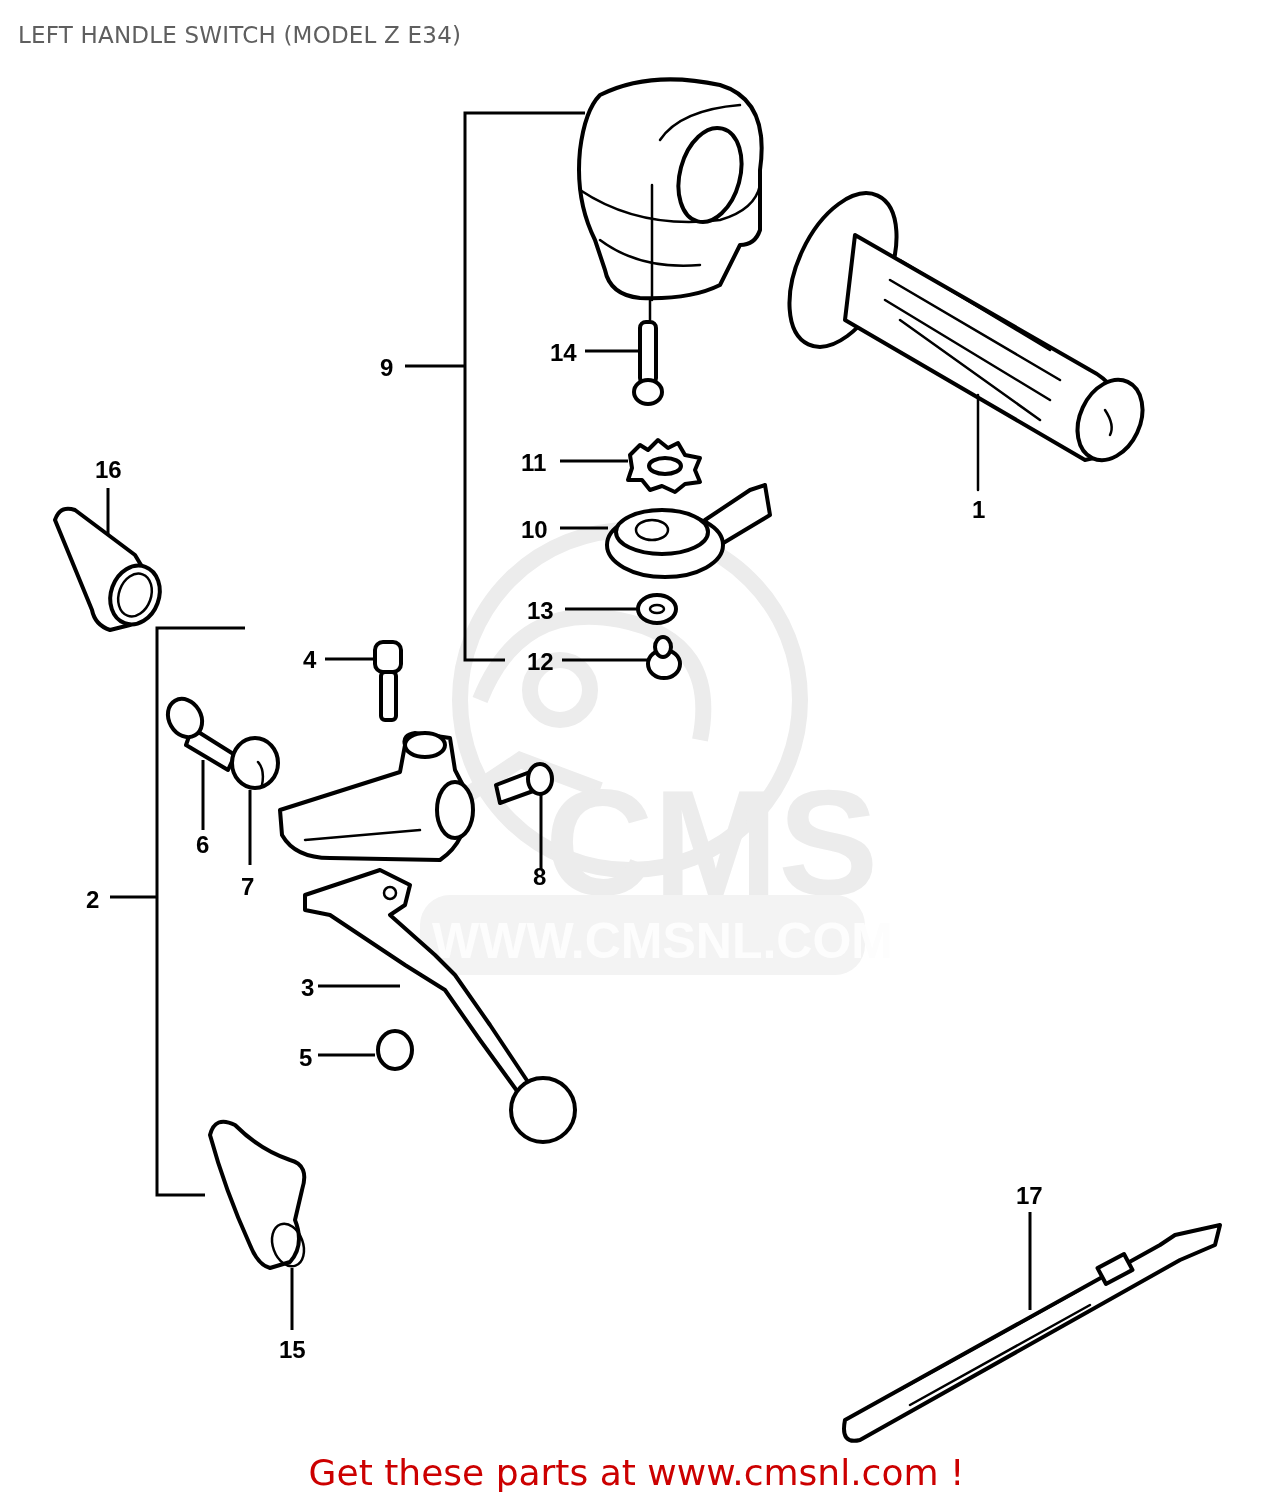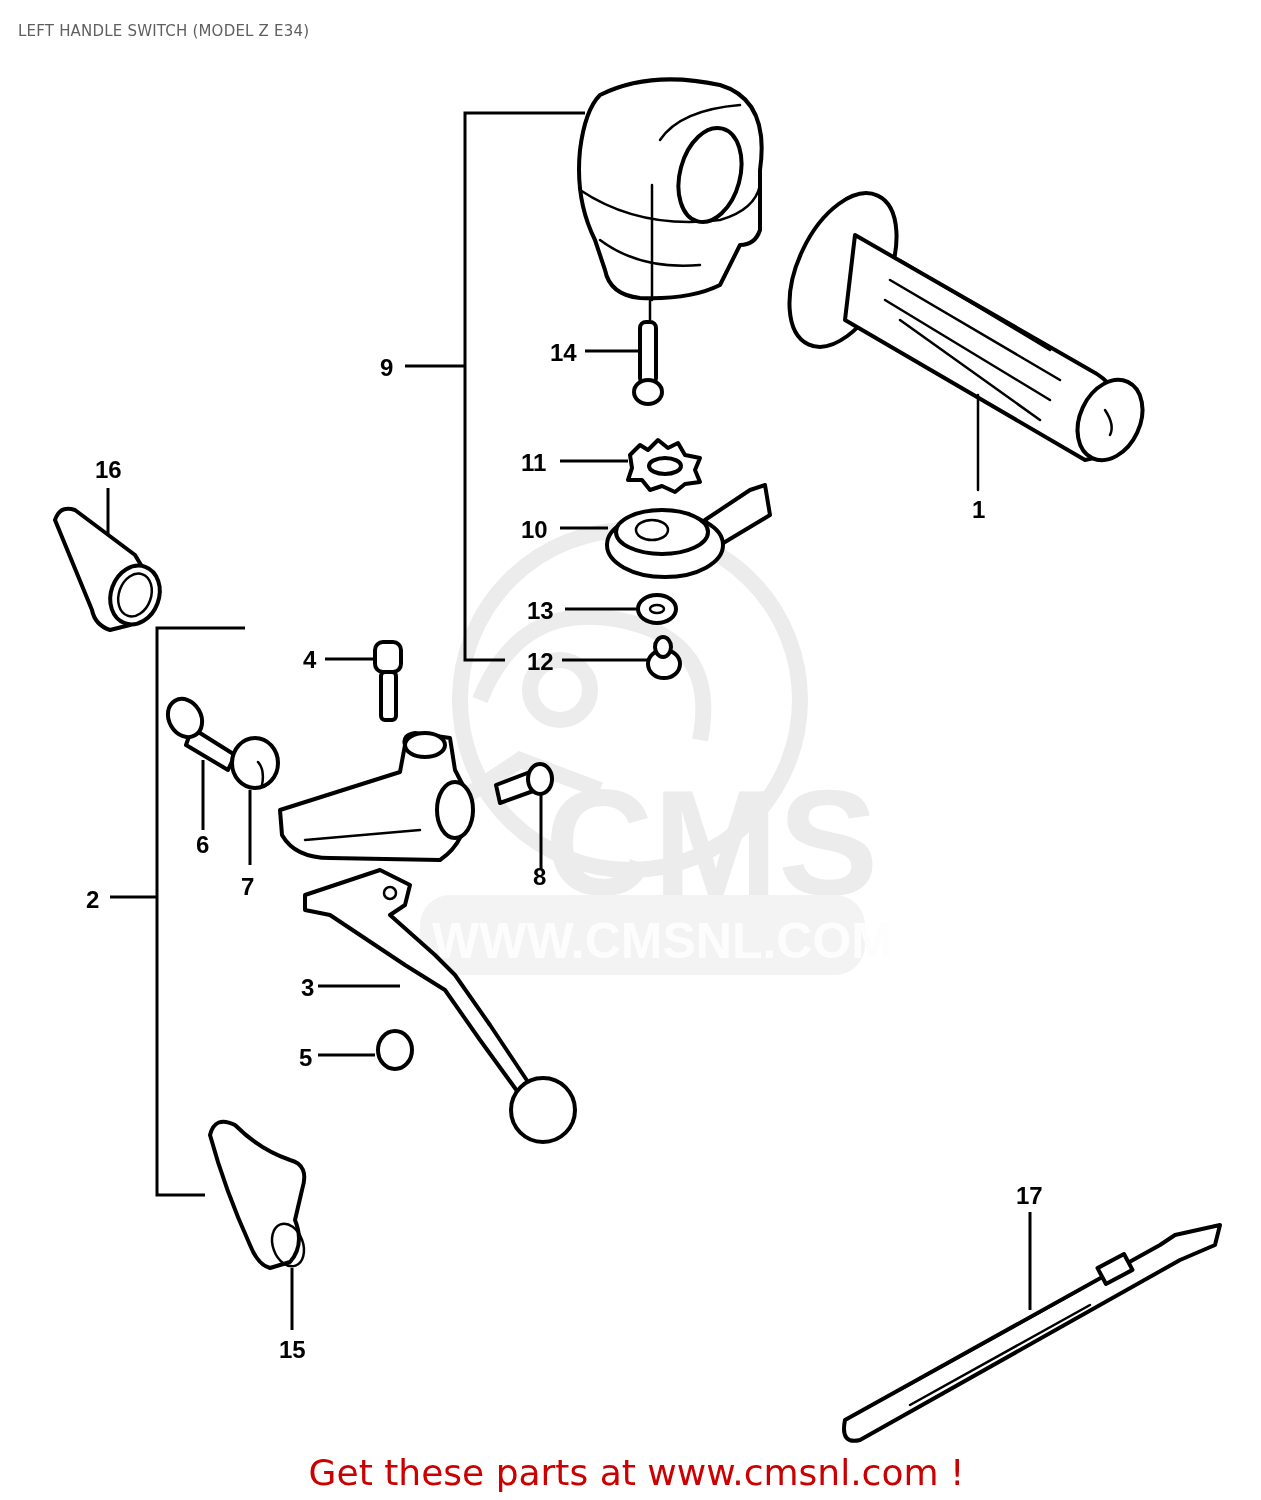--- a/index.html
+++ b/index.html
@@ -1,17 +1,17 @@
 <!DOCTYPE html>
 <html><head>
   <meta charset="utf-8">
   <style>
     html, body { margin: 0; padding: 0; background: #ffffff; }
     body { width: 1261px; height: 1500px; position: relative; overflow: hidden; font-family: "DejaVu Sans", sans-serif; }
-    .title { position: absolute; left: 18px; top: 22px; font-size: 15px; color: #5f5f5f; letter-spacing: 0.2px; font-family: "DejaVu Sans", sans-serif; }
+    .title { position: absolute; left: 18px; top: 22px; font-size: 23px; color: #5f5f5f; letter-spacing: 0.2px; font-family: "DejaVu Sans", sans-serif; }
     .footer { position: absolute; left: 0; width: 1261px; top: 1452px; text-align: center; font-size: 36px; color: #cc0000; font-family: "DejaVu Sans", sans-serif; padding-left: 6px; }
     svg.diagram { position: absolute; left: 0; top: 0; }
     .lbl { font-family: "Liberation Sans", sans-serif; font-weight: bold; font-size: 24px; fill: #000; }
     .wm-text { font-family: "Liberation Sans", sans-serif; font-weight: bold; fill: #ececec; }
     .part { fill: #fff; stroke: #000; stroke-width: 4; stroke-linejoin: round; stroke-linecap: round; }
     .line { stroke: #000; stroke-width: 3; fill: none; }
     .thin { stroke: #000; stroke-width: 2.5; fill: none; stroke-linecap: round; }
     .wm { fill: none; stroke: #ececec; stroke-width: 16; }
   </style>
 </head>

